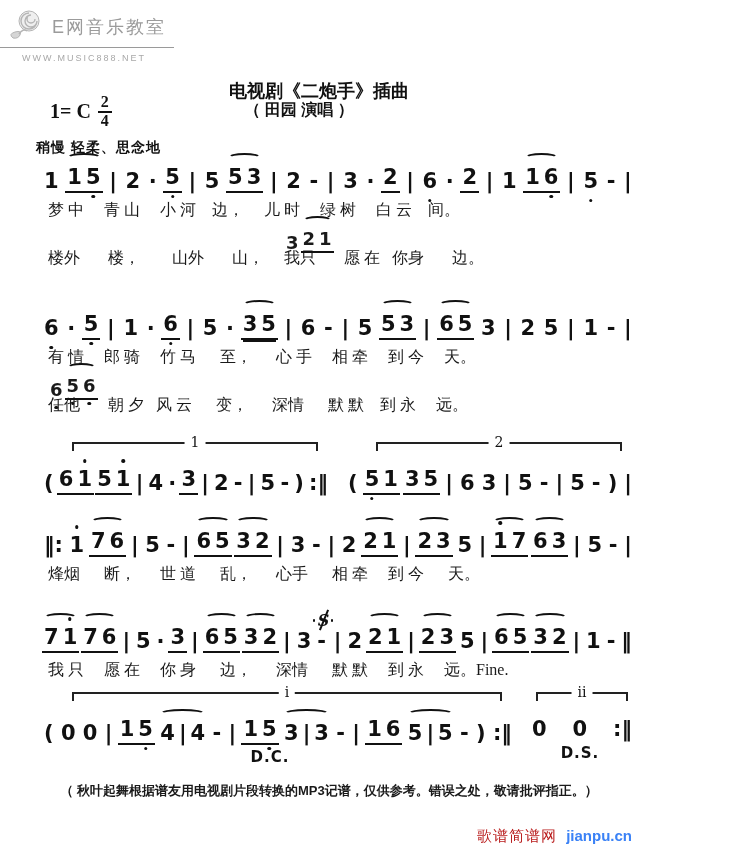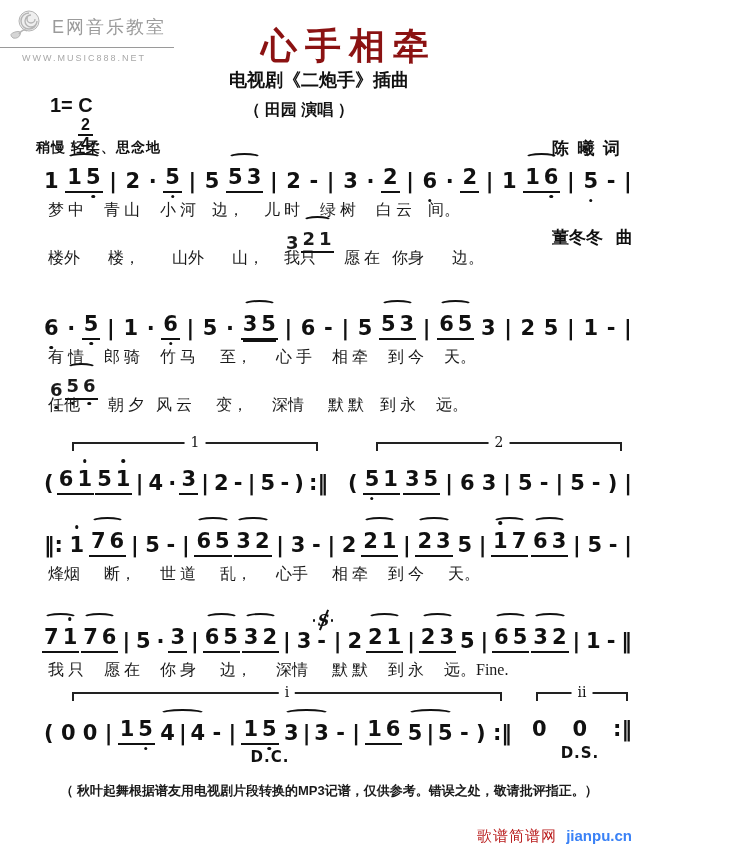--- a/index.html
+++ b/index.html
@@ -5,28 +5,28 @@
   html,body{margin:0;padding:0;background:#fff;}
   .page{position:relative;width:658px;height:857px;background:#fff;overflow:hidden;
         font-family:"Liberation Sans",sans-serif;color:#111;}
   
   .logo{position:absolute;top:6px;left:6px;display:flex;align-items:center;}
   .logotext{font-size:18px;color:#9b9b9b;letter-spacing:2px;margin-left:4px;}
   .logoline{position:absolute;top:47px;left:0;width:174px;border-top:1px solid #9a9a9a;}
   .logourl{position:absolute;top:53px;left:22px;font-size:9px;color:#a8a8a8;letter-spacing:2px;}
   .title{position:absolute;top:22px;left:160px;right:120px;text-align:center;
          font-size:36px;font-weight:bold;letter-spacing:8px;color:#8b1212;}
-  .subtitle{position:absolute;top:68px;left:160px;right:180px;text-align:center;
+  .subtitle{position:absolute;top:79px;left:160px;right:180px;text-align:center;
             font-size:18px;font-weight:bold;}
   .performer{position:absolute;top:100px;left:160px;right:220px;text-align:center;
              font-size:16px;font-weight:bold;}
   .byline{position:absolute;top:74px;left:552px;font-family:"Liberation Serif",serif;
           font-size:17px;font-weight:bold;line-height:1.75;white-space:pre;}
-  .keysig{position:absolute;top:94px;left:50px;font-family:Liberation Sans, sans-serif;
-          font-weight:bold;font-size:20px;display:flex;align-items:flex-end;flex-direction:column;}
+  .keysig{position:absolute;top:94px;left:50px;font-family:Liberation Serif, serif;
+          font-weight:bold;font-size:20px;display:flex;align-items:center;}
   .frac{display:inline-flex;flex-direction:column;line-height:1.05;margin-left:7px;
         font-size:16px;text-align:center;}
   .frac .num{border-bottom:2px solid #111;padding:0 3px;}
   .tempo{position:absolute;top:139px;left:36px;font-size:14px;font-weight:bold;letter-spacing:1px;}
   
   #systems{position:absolute;inset:0;}
   .system{position:absolute;left:42px;right:24px;}
   .sys1{top:150px}.sys2{top:297px}.sys3{top:442px}.sys4{top:514px}.sys5{top:610px}.sys6{top:692px}
   .mrow{display:flex;justify-content:space-between;align-items:flex-end;
         font-family:"DejaVu Sans",sans-serif;font-weight:bold;font-size:21px;
@@ -86,27 +86,22 @@
       <path d="M7 32 Q2 28 9 26 Q16 24 14 29 Q12 33 7 32 Z" fill="#d6d6d6" stroke="#b5b5b5"></path>
       <circle cx="23" cy="15" r="10" fill="#efefef" stroke="#b5b5b5"></circle>
       <path d="M23 7 a8 8 0 1 0 8 8 a6 6 0 1 1 -6 -6 a4 4 0 1 0 4 4" fill="none" stroke="#b5b5b5" stroke-width="1.4"></path>
       <path d="M13 28 Q17 22 21 25" stroke="#b5b5b5" fill="none" stroke-width="1.4"></path>
     </svg>
     <span class="logotext">E网音乐教室</span>
   </div>
   <div class="logoline"></div>
   <div class="logourl">WWW.MUSIC888.NET</div>
 
-  <div class="title">心手相牵</div>
   <div class="subtitle">电视剧《二炮手》插曲</div>
   <div class="performer">（ 田园  演唱 ）</div>
-  <div class="byline">
-    <div>陈  曦  词</div>
-    <div>董冬冬   曲</div>
-  </div>
 
   <div class="keysig">
     <span>1= C</span>
     <span class="frac">
       <b class="num">2</b>
       <b>4</b>
     </span>
   </div>
   <div class="tempo">稍慢  轻柔、思念地</div>
 

